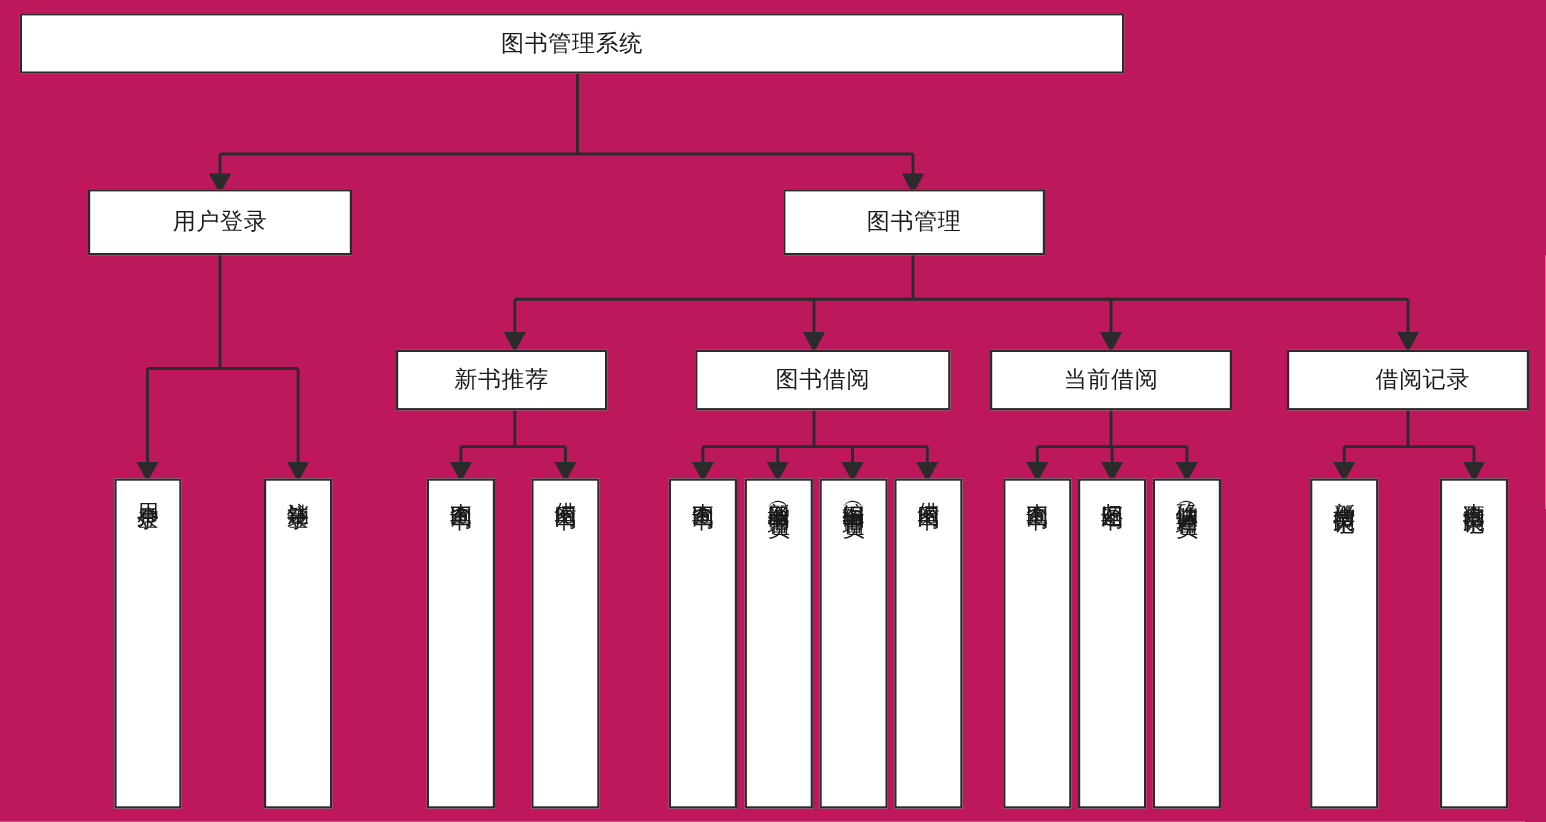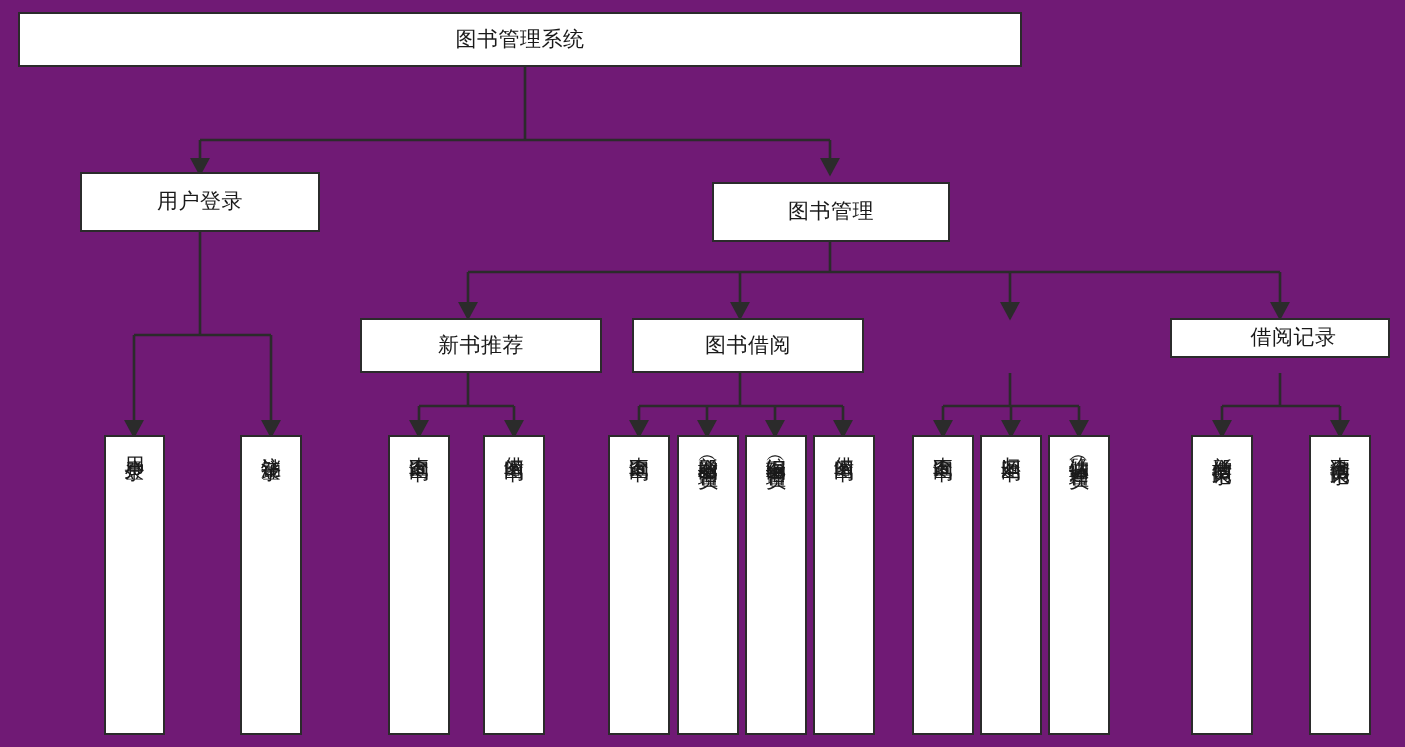--- a/index.html
+++ b/index.html
@@ -11,21 +11,21 @@
   body {
     font-family: "DejaVu Sans", "Liberation Sans", sans-serif;
     width: 1405px;
     height: 747px;
     overflow: hidden;
   }
   #diagram-root {
     position: relative;
     width: 1405px;
     height: 747px;
-    background: #701a75;
+    background: #be185d;
   }
   #edge-layer {
     position: absolute;
     left: 0;
     top: 0;
     width: 1405px;
     height: 747px;
   }
   .node {
     position: absolute;
@@ -132,34 +132,37 @@
   </svg>
 
   <div class="node" style="left:18px; top:12px; width:1004px; height:55px;">
     <span class="node-label">图书管理系统</span>
   </div>
 
   <div class="node" style="left:80px; top:172px; width:240px; height:60px;">
     <span class="node-label">用户登录</span>
   </div>
 
-  <div class="node" style="left:712px; top:172px; width:238px; height:60px;margin-top:10px;">
+  <div class="node" style="left:712px; top:172px; width:238px; height:60px;">
     <span class="node-label">图书管理</span>
   </div>
 
-  <div class="node" style="left:360px; top:318px; width:242px; height:55px;">
+  <div class="node" style="left:360px; top:318px; width:192px; height:55px;">
     <span class="node-label">新书推荐</span>
   </div>
 
   <div class="node" style="left:632px; top:318px; width:232px; height:55px;">
     <span class="node-label">图书借阅</span>
   </div>
 
-
-  <div class="node" style="left:1170px; top:318px; width:220px; height:40px;padding-left:27px;">
+  <div class="node" style="left:900px; top:318px; width:220px; height:55px;">
+    <span class="node-label">当前借阅</span>
+  </div>
+
+  <div class="node" style="left:1170px; top:318px; width:220px; height:55px;padding-left:27px;">
     <span class="node-label">借阅记录</span>
   </div>
 
   <div class="node leaf" style="left:104px; top:435px; width:61px; height:300px;">
     <span class="node-label">用户登录</span>
   </div>
 
   <div class="node leaf" style="left:240px; top:435px; width:62px; height:300px;">
     <span class="node-label">注销登录</span>
   </div>

